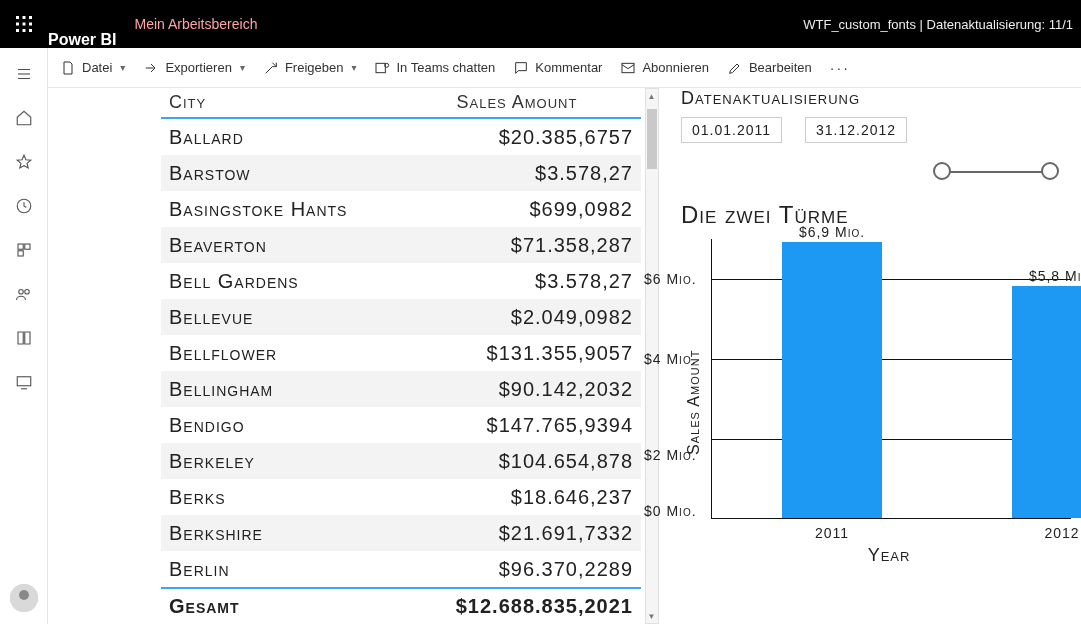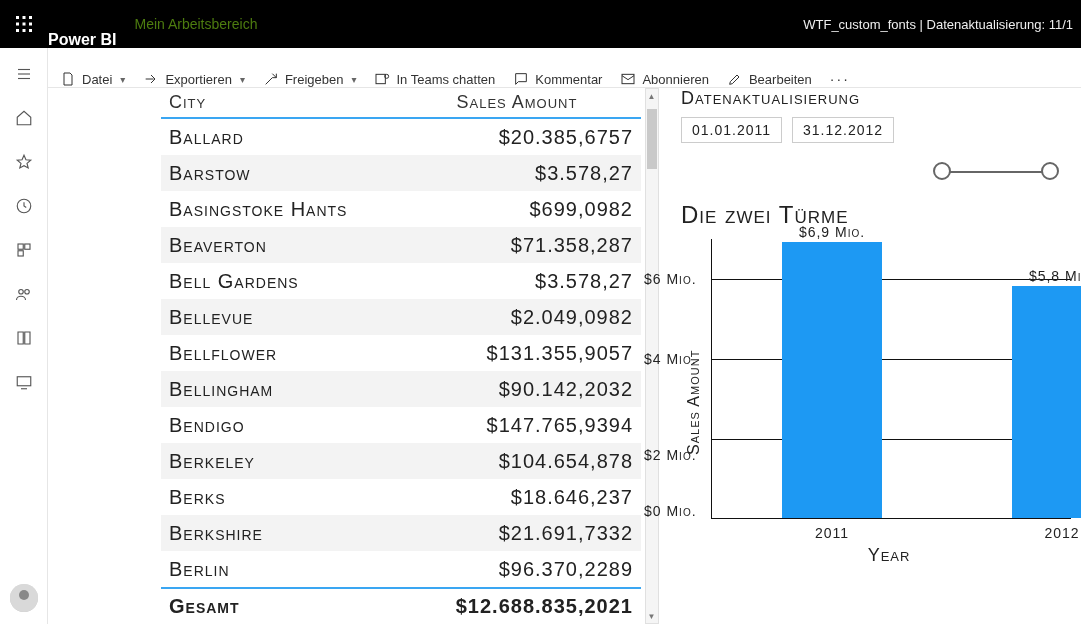--- a/index.html
+++ b/index.html
@@ -3,34 +3,34 @@
 <meta charset="utf-8">
 <style>
   * { box-sizing: border-box; margin: 0; padding: 0; font-family: "Segoe UI", Arial, sans-serif; }
   body { width: 1081px; height: 624px; overflow: hidden; background: #fff; color: #222; }
 
   
   .topbar { background: #000; color: #fff; height: 48px; display: flex; align-items: center; padding: 0 8px; font-size: 14px; }
   .waffle { width: 32px; height: 32px; display:flex; align-items:center; justify-content:center; margin-right:8px;}
   .waffle svg { width:16px; height:16px; fill:#fff;}
   .product { font-weight:600; font-size:16px; margin-right:18px;margin-top:32px;}
-  .workspace { font-size:14px; color:#4d7c0f;}
+  .workspace { font-size:14px; color:#fca5a5;}
   .top-right { margin-left:auto; font-size:13px; color:#eee; white-space:nowrap;}
 
   
   .shell { display:flex; height: calc(624px - 48px); }
   .leftnav { width:48px; background:#fff; border-right:1px solid #e6e6e6; display:flex; flex-direction:column; align-items:center; padding-top:4px;}
   .nav-icon { width:48px; height:44px; display:flex; align-items:center; justify-content:center; color:#555;}
   .nav-icon svg { width:18px; height:18px; stroke:#555; fill:none; stroke-width:1.5;}
   .avatar { width:28px; height:28px; border-radius:50%; background:linear-gradient(#ddd,#bbb); margin-top:8px; margin-bottom:12px; display:flex; align-items:center; justify-content:center; font-size:14px;}
   .avatar-inner{ width:28px; height:28px; border-radius:50%; background:#d9d9d9; display:flex; align-items:center; justify-content:center;}
   .avatar-head{width:10px;height:10px;border-radius:50%;background:#888;position:relative; top:-3px;}
 
   .main { flex:1; display:flex; flex-direction:column;}
-  .toolbar { height:44px; border-bottom:1px solid #e6e6e6; display:flex; align-items:flex-end; padding:0 12px; gap:18px; font-size:13px; color:#333;}
+  .toolbar { height:44px; border-bottom:1px solid #e6e6e6; display:flex; align-items:center; padding:0 12px; gap:18px; font-size:13px; color:#333;}
   .tool-item { display:flex; align-items:center; gap:6px; }
   .tool-item svg { width:16px; height:16px; stroke:#333; fill:none; stroke-width:1.5;}
   .chev{font-size:10px;color:#666;margin-left:2px;}
 
   .report { flex:1; display:flex; padding:0 0 0 70px; }
 
   
   .table-wrap { width:480px; position:relative; font-family: Georgia, "Times New Roman", serif; letter-spacing:1px; font-variant: small-caps; margin-left: 43px; }
   .tbl { width:100%; }
   .tbl-header { display:grid; grid-template-columns: 1fr 1fr; padding:4px 8px; border-bottom:2px solid #3aa6f2; font-size:18px; color:#333;}
@@ -42,21 +42,21 @@
   .tbl-footer { display:grid; grid-template-columns: 1fr 1fr; padding:6px 8px; font-size:20px; border-top:2px solid #3aa6f2; font-weight:600;}
   .tbl-footer .c2{ text-align:right;}
 
   .scroll-rail { position:absolute; right:-18px; top:0; bottom:0; width:14px; background:#f5f5f5; border:1px solid #e0e0e0;}
   .scroll-arrow{height:14px; display:flex;align-items:center;justify-content:center;font-size:8px;color:#777;}
   .scroll-thumb{ position:absolute; top:20px; width:10px; left:1px; height:60px; background:#c9c9c9;}
 
   
   .right-panel { flex:1; padding:0 10px 0 40px; font-family: Georgia,"Times New Roman",serif; letter-spacing:1px; }
   .slicer-title{ font-variant:small-caps; font-size:18px; text-align:left; margin-bottom:8px;}
-  .date-boxes{ display:flex; gap:10px; margin-bottom:14px;}
+  .date-boxes{ display:flex; gap:23px; margin-bottom:14px;}
   .date-box{ border:1px solid #ccc; padding:4px 10px; font-size:14px; font-variant:small-caps;}
   .slider-line{ position:relative; height:30px; margin:0 10px 14px 20px;}
   .slider-track{ position:absolute; left:0; right:0; top:14px; height:2px; background:#666;}
   .slider-handle{ position:absolute; top:5px; width:18px; height:18px; border:2px solid #666; border-radius:50%; background:#fff;}
 
   .chart-title{ font-size:24px; margin-bottom:10px; font-variant:small-caps;}
   .chart { display:flex; }
   .ylabel { writing-mode: vertical-rl; transform:rotate(180deg); text-align:center; font-size:16px; font-variant:small-caps; padding:0 4px;}
   .plot-area{ flex:1;}
   .plot { position:relative; height:280px; border-left:1px solid #111; border-bottom:1px solid #111; margin-left:4px;}

